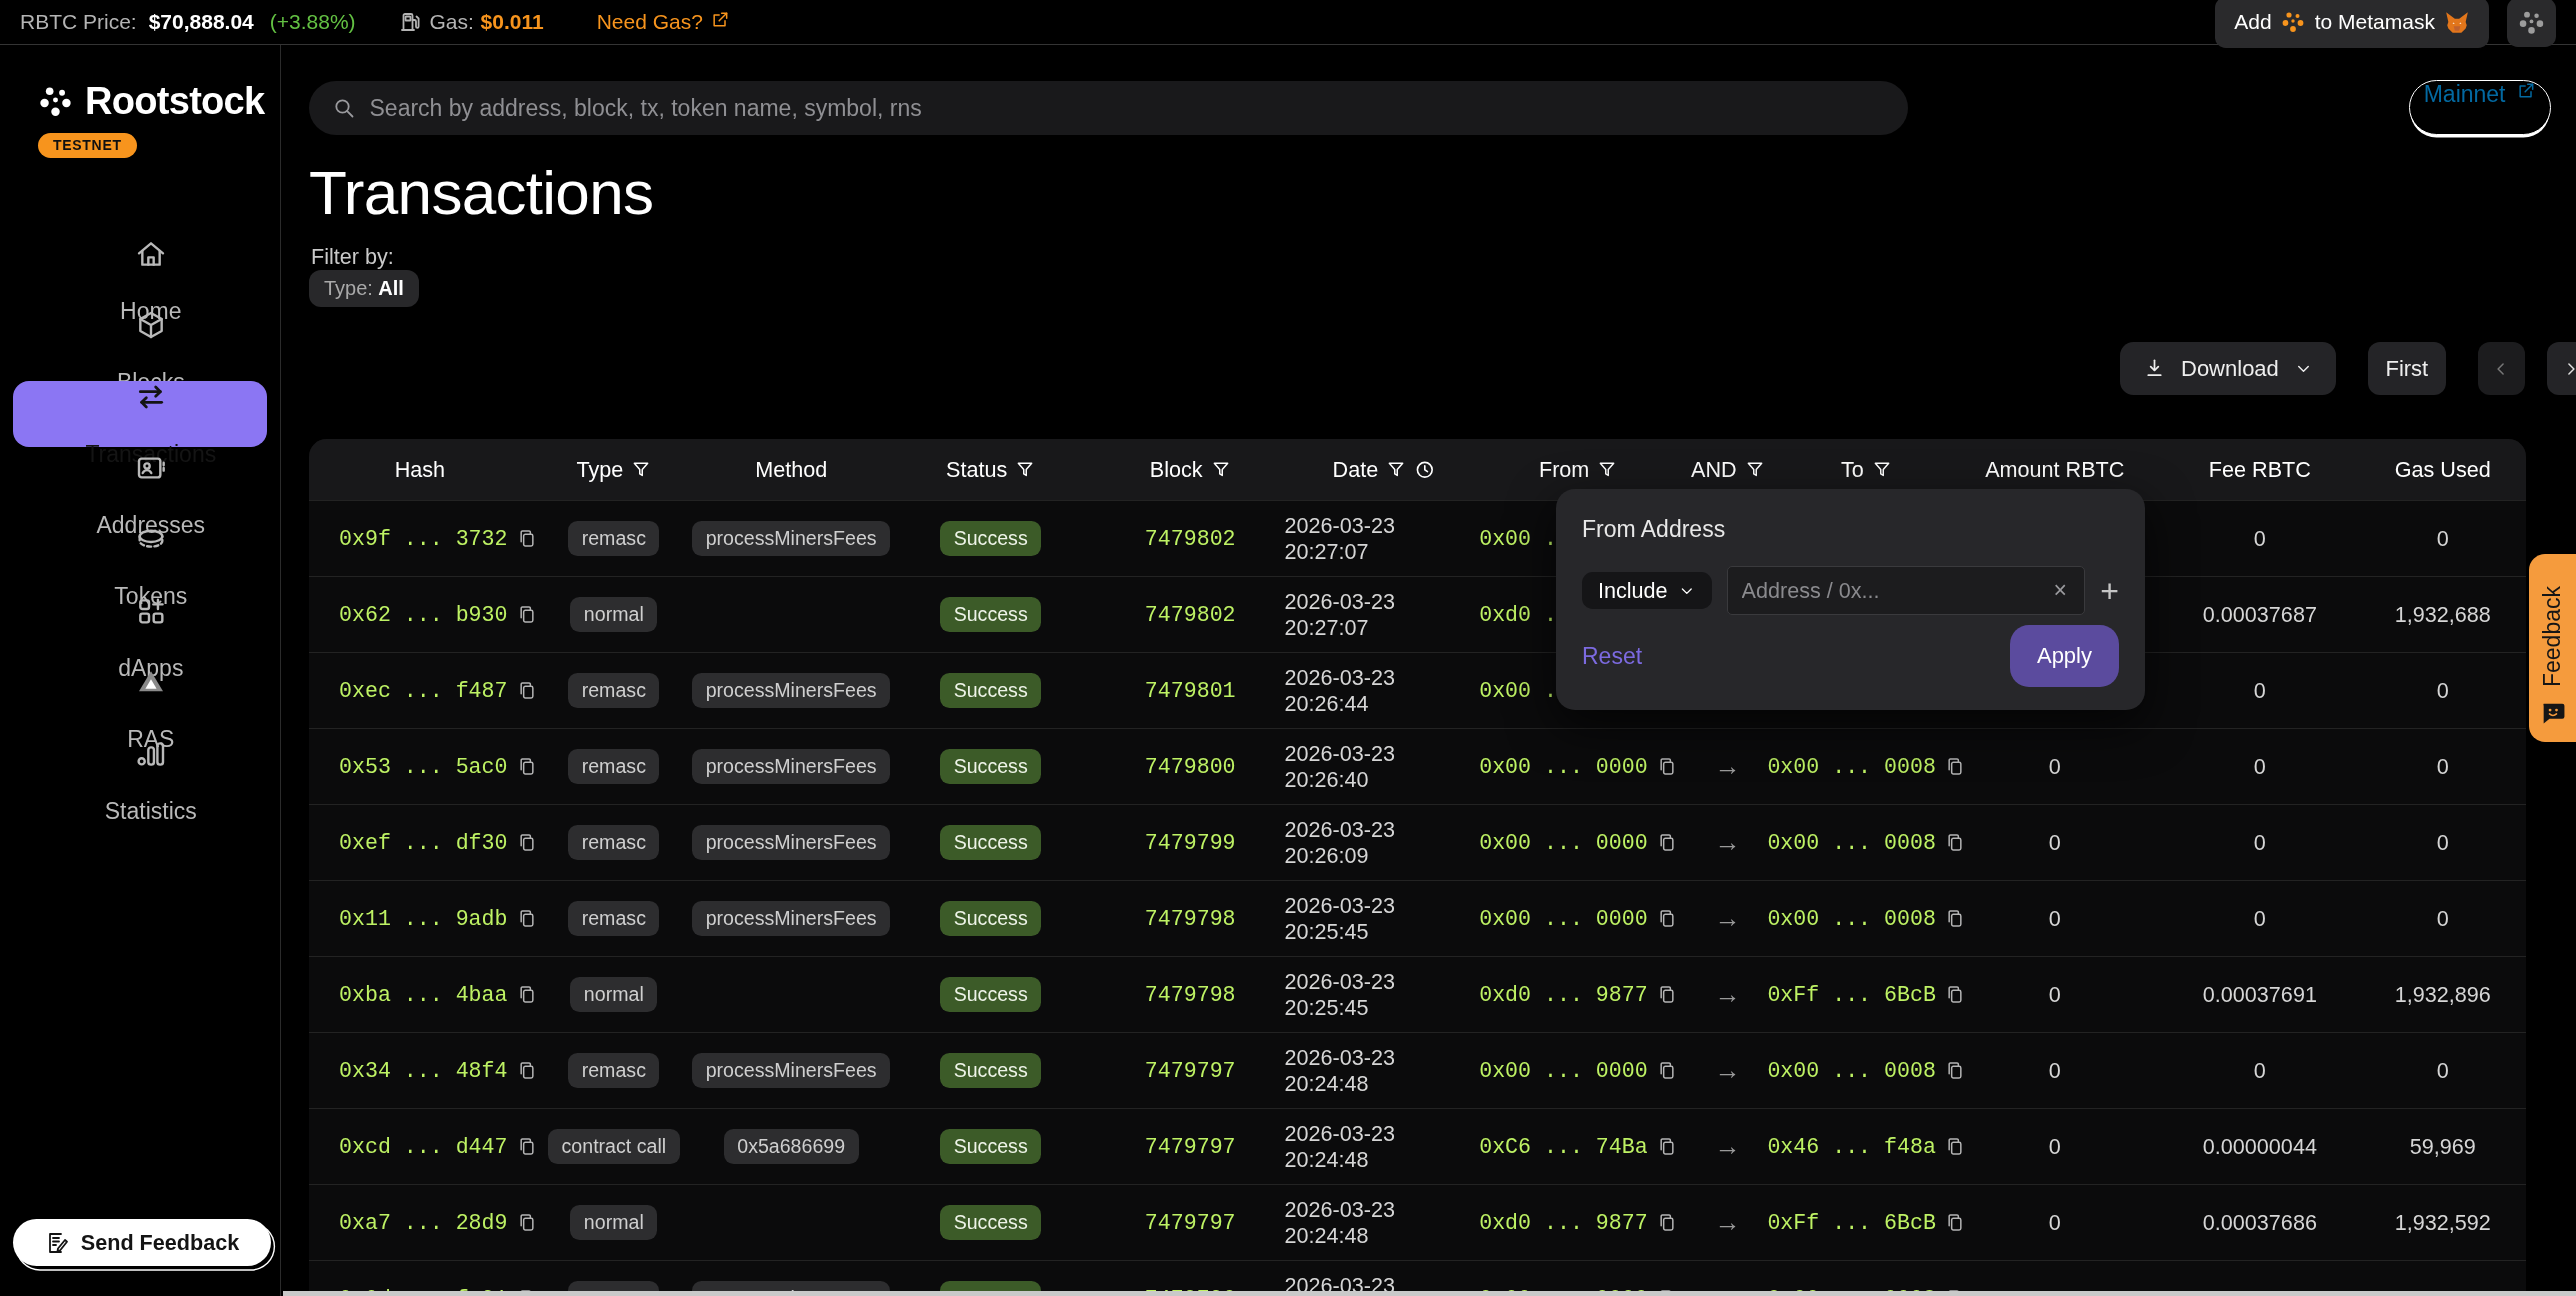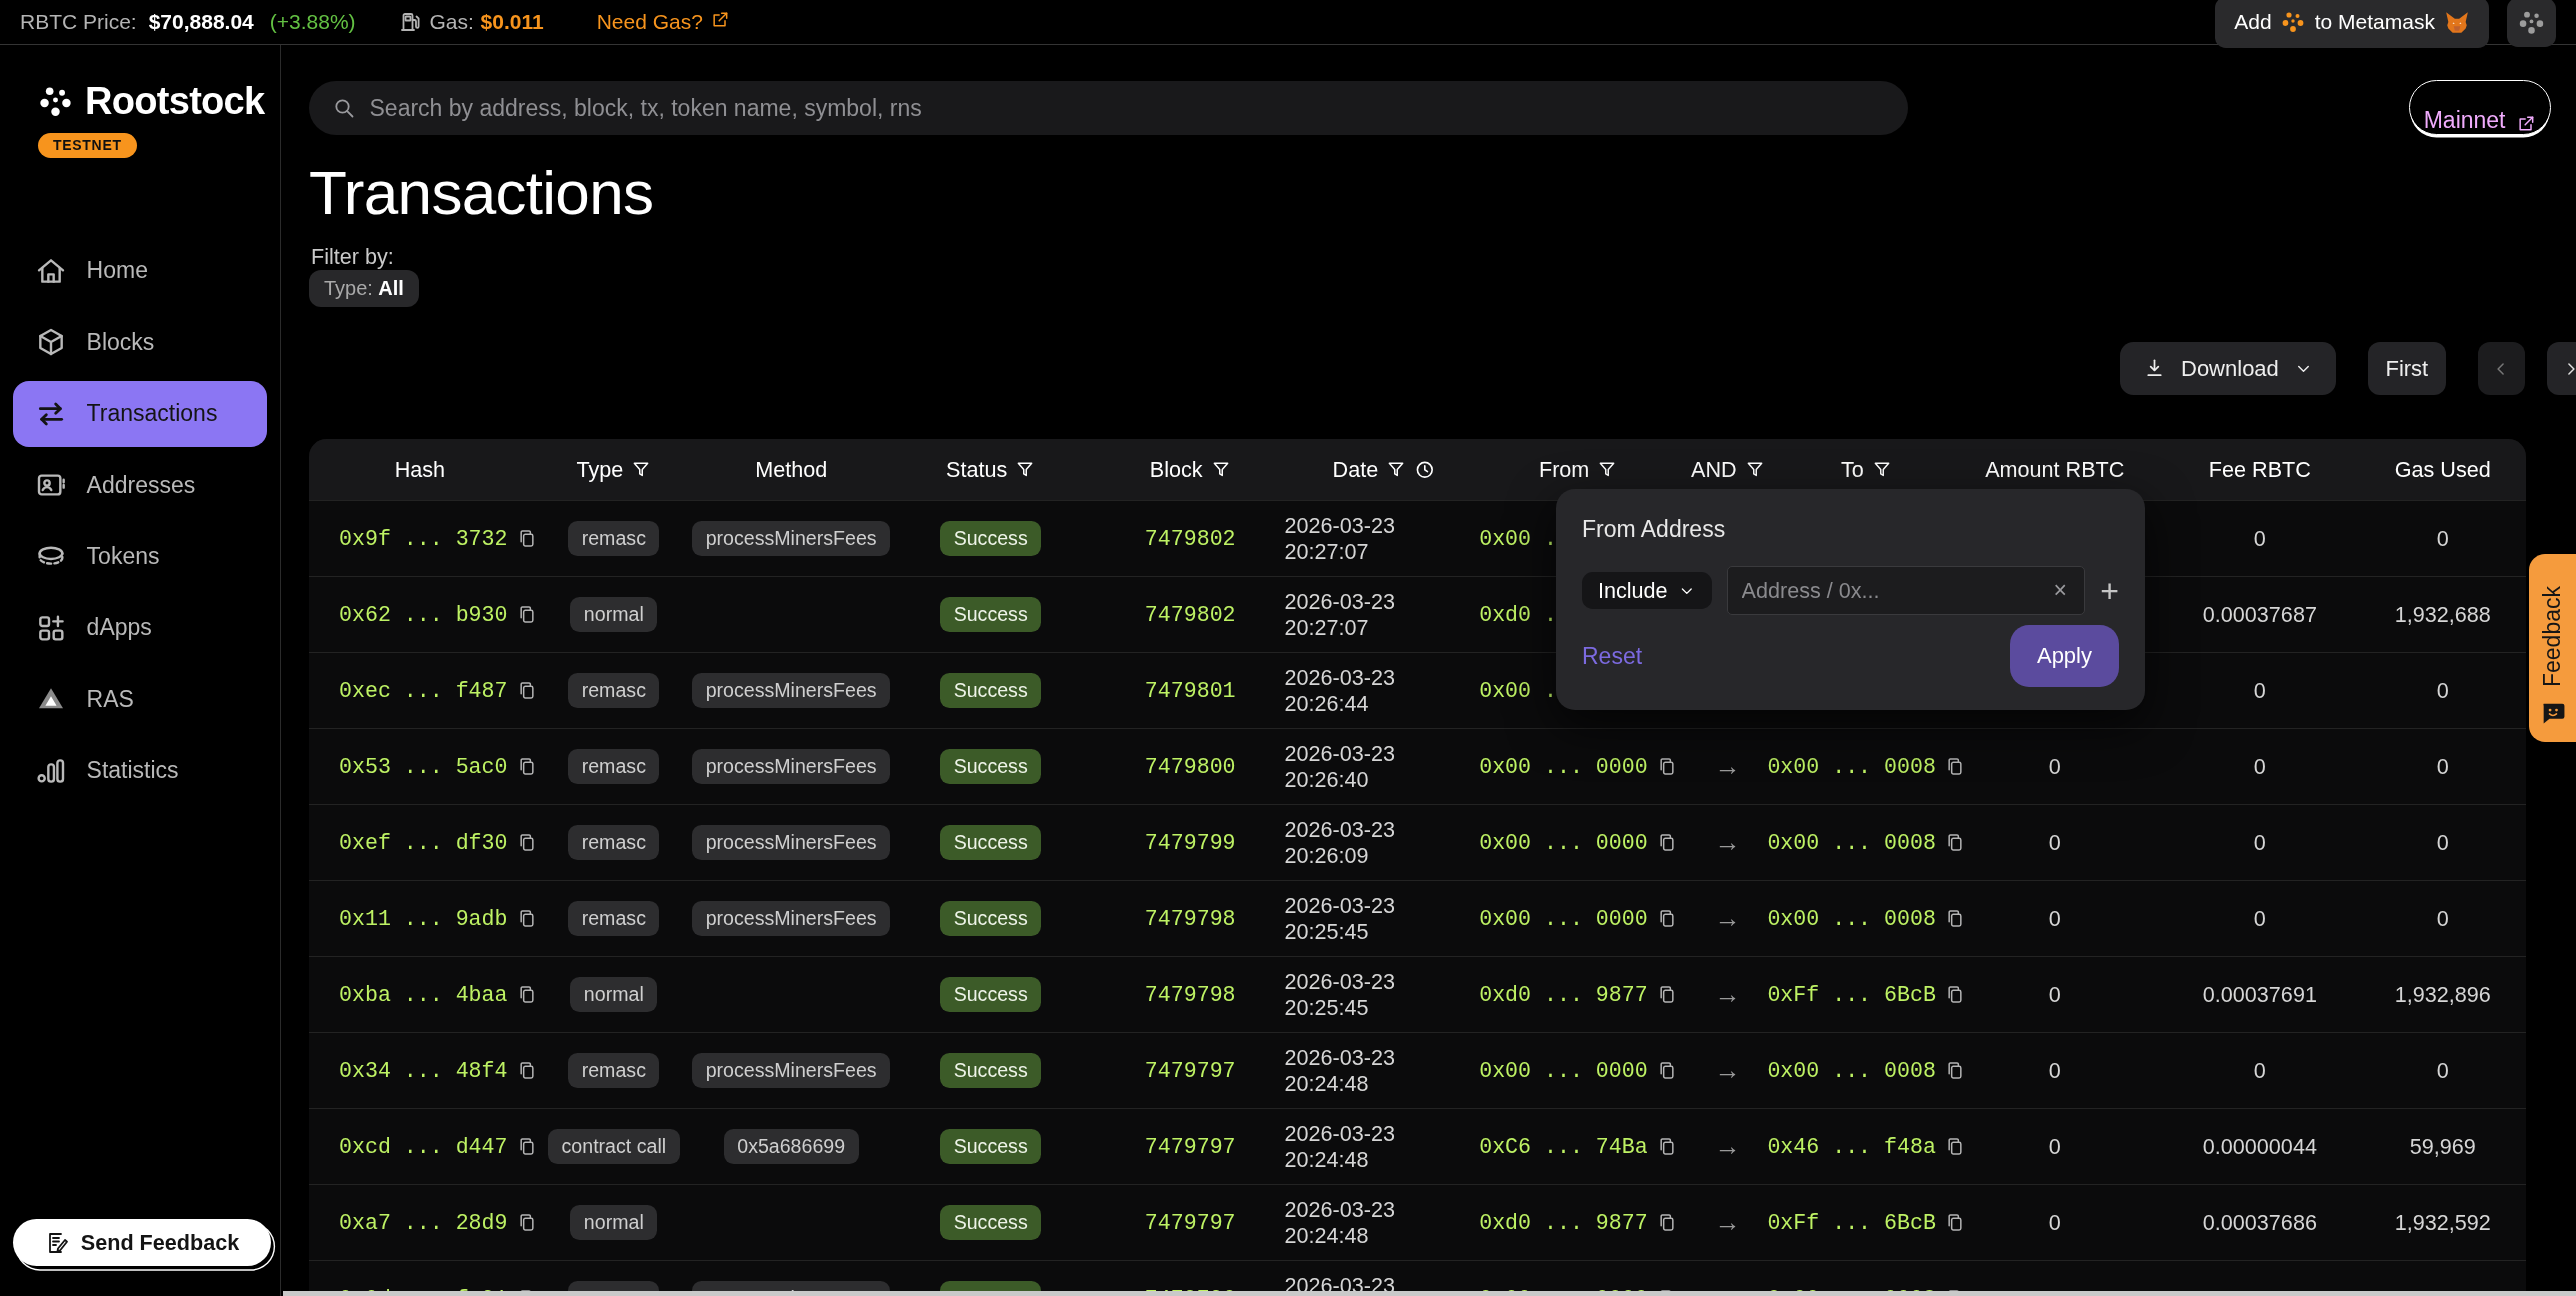--- a/index.html
+++ b/index.html
@@ -39,22 +39,22 @@
     background:#000; border-right:1.4px solid #2b2b2b; z-index:20;
   }
   .brand { display:flex; align-items:center; gap:12px; margin:35px 0 0 38px; color:#fff; }
   .brand-text { font-size:38px; font-weight:700; letter-spacing:-0.7px; }
   .testnet-badge {
     display:inline-block; margin:9.5px 0 0 38px; background:#f7941d; color:#111;
     font-size:14px; font-weight:700; letter-spacing:0.7px; padding:4.7px 15px; border-radius:16px;text-align:right;
   }
   .menu { margin-top:80px; display:flex; flex-direction:column; gap:5.4px; }
   .menu-item {
-    display:flex; align-items:center; gap:20px; height:66px; margin:0 13px; padding-left:21.6px;
-    border-radius:16px; color:#b9b9b9; font-size:23px; cursor:pointer;
+    display:flex; align-items:center; gap:28px; height:66px; margin:0 13px; padding-left:21.6px;
+    border-radius:16px; color:#b9b9b9; font-size:23px; cursor:pointer;flex-direction:column;
   }
   .menu-item .micon { width:32px; height:32px; flex:0 0 32px; }
   .menu-item.active { background:#8b76f3; color:#141414; font-weight:500; }
   .feedback-btn {
     position:absolute; left:13px; bottom:30px; width:258px; height:47px;
     background:#fff; color:#141414; border:none; border-radius:24px; cursor:pointer;
     display:flex; align-items:center; justify-content:center; gap:12px;
     font-size:21.6px; font-weight:700; font-family:inherit;
     box-shadow:3.4px 4px 0 -0.7px #000, 3.4px 4px 0 0.7px #fff;
   }
@@ -63,22 +63,22 @@
   .search-wrap {
     position:absolute; left:309px; top:81px; width:1599px; height:54px;
     background:#19191b; border-radius:30px; display:flex; align-items:center; padding:0 23px; gap:13.5px;
   }
   .search-input {
     background:transparent; border:none; outline:none; color:#ddd; font-size:23px; width:100%; font-family:inherit;
   }
   .search-input::placeholder { color:#8f8f93; }
   .mainnet-btn {
     position:absolute; left:2409px; top:80px; width:142px; height:55px;
-    background:#000; color:#f0abfc; border:1.7px solid #fff; border-radius:30px; cursor:pointer;
-    display:flex; align-items:flex-end; justify-content:center; gap:10.8px; font-size:23px; font-family:inherit;
+    background:#000; color:#0369a1; border:1.7px solid #fff; border-radius:30px; cursor:pointer;
+    display:flex; align-items:flex-start; justify-content:center; gap:10.8px; font-size:23px; font-family:inherit;
     box-shadow:0 4px 0 -1.4px #fff;
   }
   .page-title { position:absolute; left:309px; top:157px; font-size:62px; font-weight:500; color:#fff; letter-spacing:-0.7px; }
   .filter-by { position:absolute; left:311px; top:244px; font-size:21.6px; color:#c9c9c9; }
   .type-chip {
     position:absolute; left:309px; top:270px; background:#28282a; border-radius:12px;
     padding:6.8px 15px; font-size:20px; color:#a9a9a9; cursor:pointer;
   }
   .type-chip b { color:#fff; font-weight:700; margin-left:5.4px; }
 

